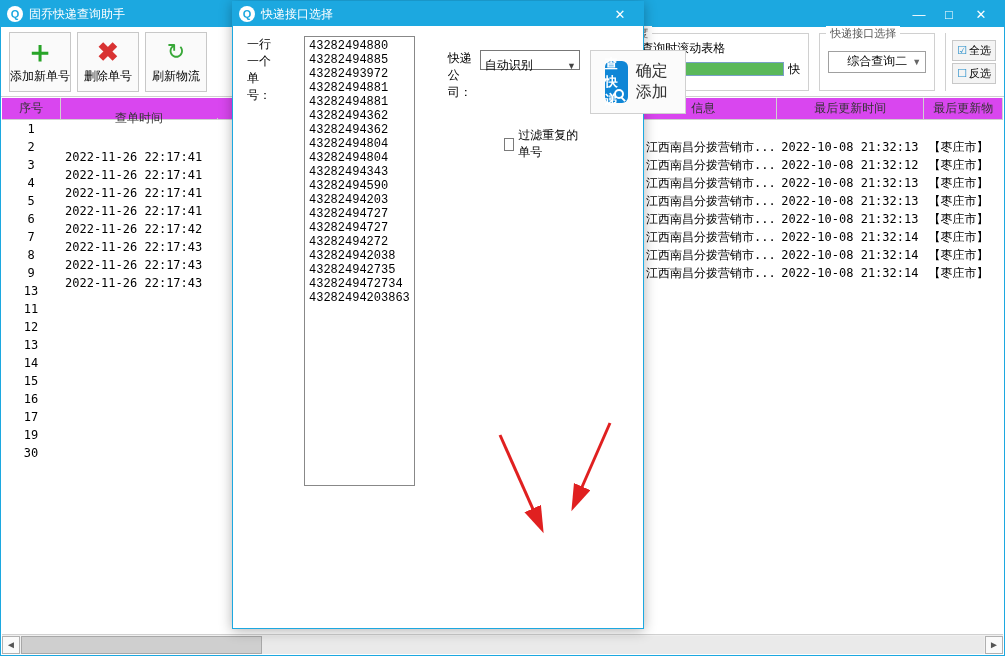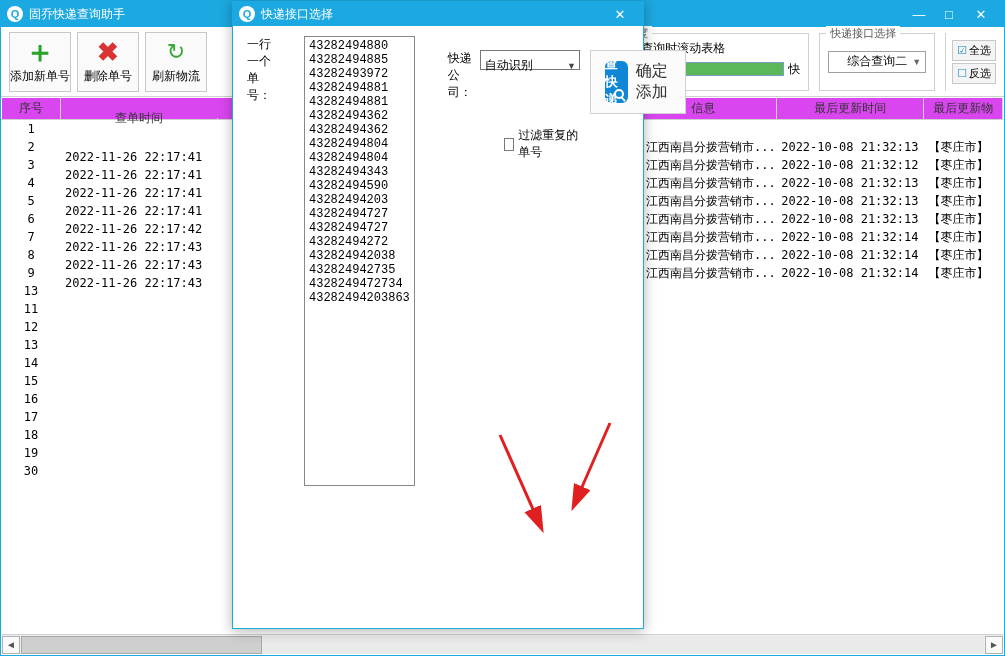--- a/index.html
+++ b/index.html
@@ -276,28 +276,20 @@
         <div class="tr">
           <div class="td col-seq">16</div>
           <div class="td col-time"></div>
           <div class="td col-gap"></div>
           <div class="td col-info"></div>
           <div class="td col-upd"></div>
           <div class="td col-last"></div>
         </div>
         <div class="tr">
           <div class="td col-seq">17</div>
-          <div class="td col-time"></div>
-          <div class="td col-gap"></div>
-          <div class="td col-info"></div>
-          <div class="td col-upd"></div>
-          <div class="td col-last"></div>
-        </div>
-        <div class="tr">
-          <div class="td col-seq">18</div>
           <div class="td col-time"></div>
           <div class="td col-gap"></div>
           <div class="td col-info"></div>
           <div class="td col-upd"></div>
           <div class="td col-last"></div>
         </div>
         <div class="tr">
           <div class="td col-seq">19</div>
           <div class="td col-time"></div>
           <div class="td col-gap"></div>

